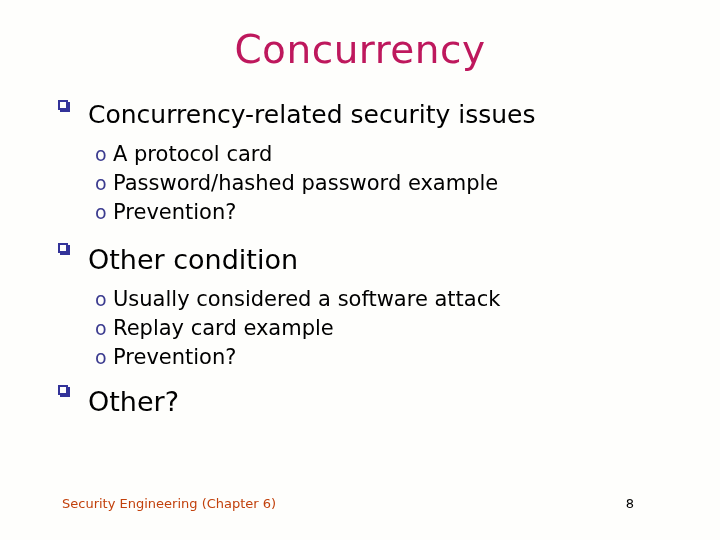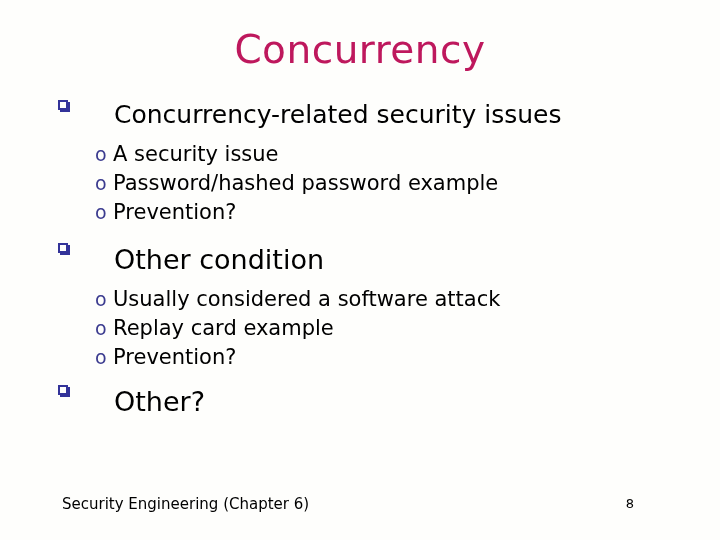--- a/index.html
+++ b/index.html
@@ -46,21 +46,20 @@
     top: 100px;
     width: 620px;
   }
 
   .lvl1 {
     display: flex;
     align-items: flex-start;
     color: #000000;
     font-family: "DejaVu Sans", sans-serif;
     font-weight: 400;
-    gap: 26px;
   }
 
   .lvl1 .marker {
     flex: 0 0 auto;
     width: 30px;
     display: flex;
     align-items: center;
     justify-content: flex-start;
     padding-top: 0px;
   }
@@ -116,23 +115,23 @@
 
   .gap-after-sub { height: 16px; }
   .gap-before-other { height: 13px; }
 
   
   .footer-left {
     position: absolute;
     left: 62px;
     top: 495px;
     font-family: "DejaVu Sans", sans-serif;
-    font-size: 15px;
+    font-size: 13px;
     line-height: 18px;
-    color: #000000;
+    color: #c2410c;
     white-space: nowrap;
   }
   .footer-right {
     position: absolute;
     left: 600px;
     top: 495px;
     width: 60px;
     text-align: center;
     font-family: "DejaVu Sans", sans-serif;
     font-size: 13px;
@@ -153,21 +152,21 @@
       <span class="marker">
           <span class="sq"></span>
         </span>
       <span class="txt">Concurrency-related security issues</span>
     </div>
 
 
     <div class="lvl2group g1">
       <div class="lvl2">
         <span class="marker2">o</span>
-        <span class="txt2">A security issue</span>
+        <span class="txt2">A protocol card</span>
       </div>
       <div class="lvl2">
         <span class="marker2">o</span>
         <span class="txt2">Password/hashed password example</span>
       </div>
       <div class="lvl2">
         <span class="marker2">o</span>
         <span class="txt2">Prevention?</span>
       </div>
     </div>

